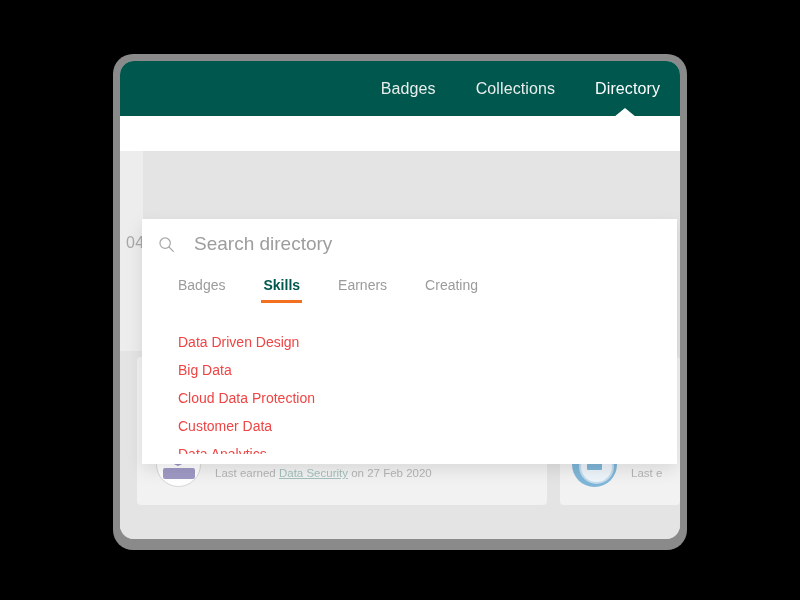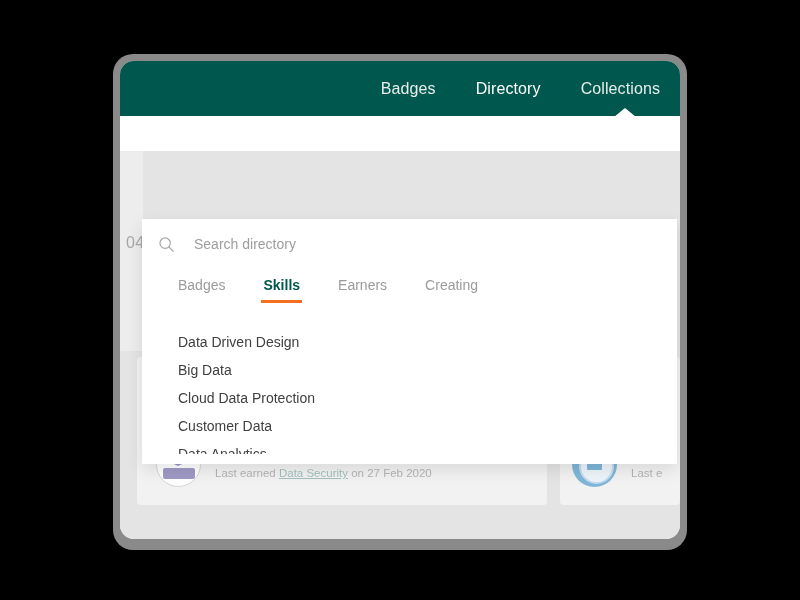--- a/index.html
+++ b/index.html
@@ -249,21 +249,21 @@
     padding-left: 16px;
   }
 
   .search-icon { width: 17px; height: 17px; flex: 0 0 17px; }
 
   .search-input {
     border: none;
     outline: none;
     margin-left: 19px;
     font-family: "Liberation Sans", sans-serif;
-    font-size: 14px;
+    font-size: 19px;
     color: #3b3b3b;
     width: 420px;
     background: transparent;
   }
   .search-input::placeholder { color: #9d9d9d; }
 
   
   .filter-tabs {
     position: absolute;
     left: 36px;
@@ -299,43 +299,43 @@
   .results {
     position: absolute;
     left: 0;
     top: 101px;
     width: 535px;
     height: 134px;
     overflow: hidden;
   }
   .result-item {
     font-size: 14px;
-    color: #404040;
+    color: #ef4444;
     padding: 0 0 0 36px;
     height: 28px;
     line-height: 28px;
     cursor: pointer;
     white-space: nowrap;
   }
   .results-spacer { height: 8px; }
 </style>
 </head>
 <body>
 
 <div id="stage">
 
   <div class="window-frame"></div>
 
   <div class="window-inner">
 
     <div class="topnav">
       <div class="nav-items">
         <div class="nav-item">Badges</div>
+        <div class="nav-item">Collections</div>
         <div class="nav-item active">Directory</div>
-        <div class="nav-item">Collections</div>
       </div>
       <div class="nav-caret" style="left:494px;"></div>
     </div>
 
     <div class="subbar"></div>
 
     <div class="page-body">
 
       <div class="left-rail">
         <div class="rail-number">04</div>

